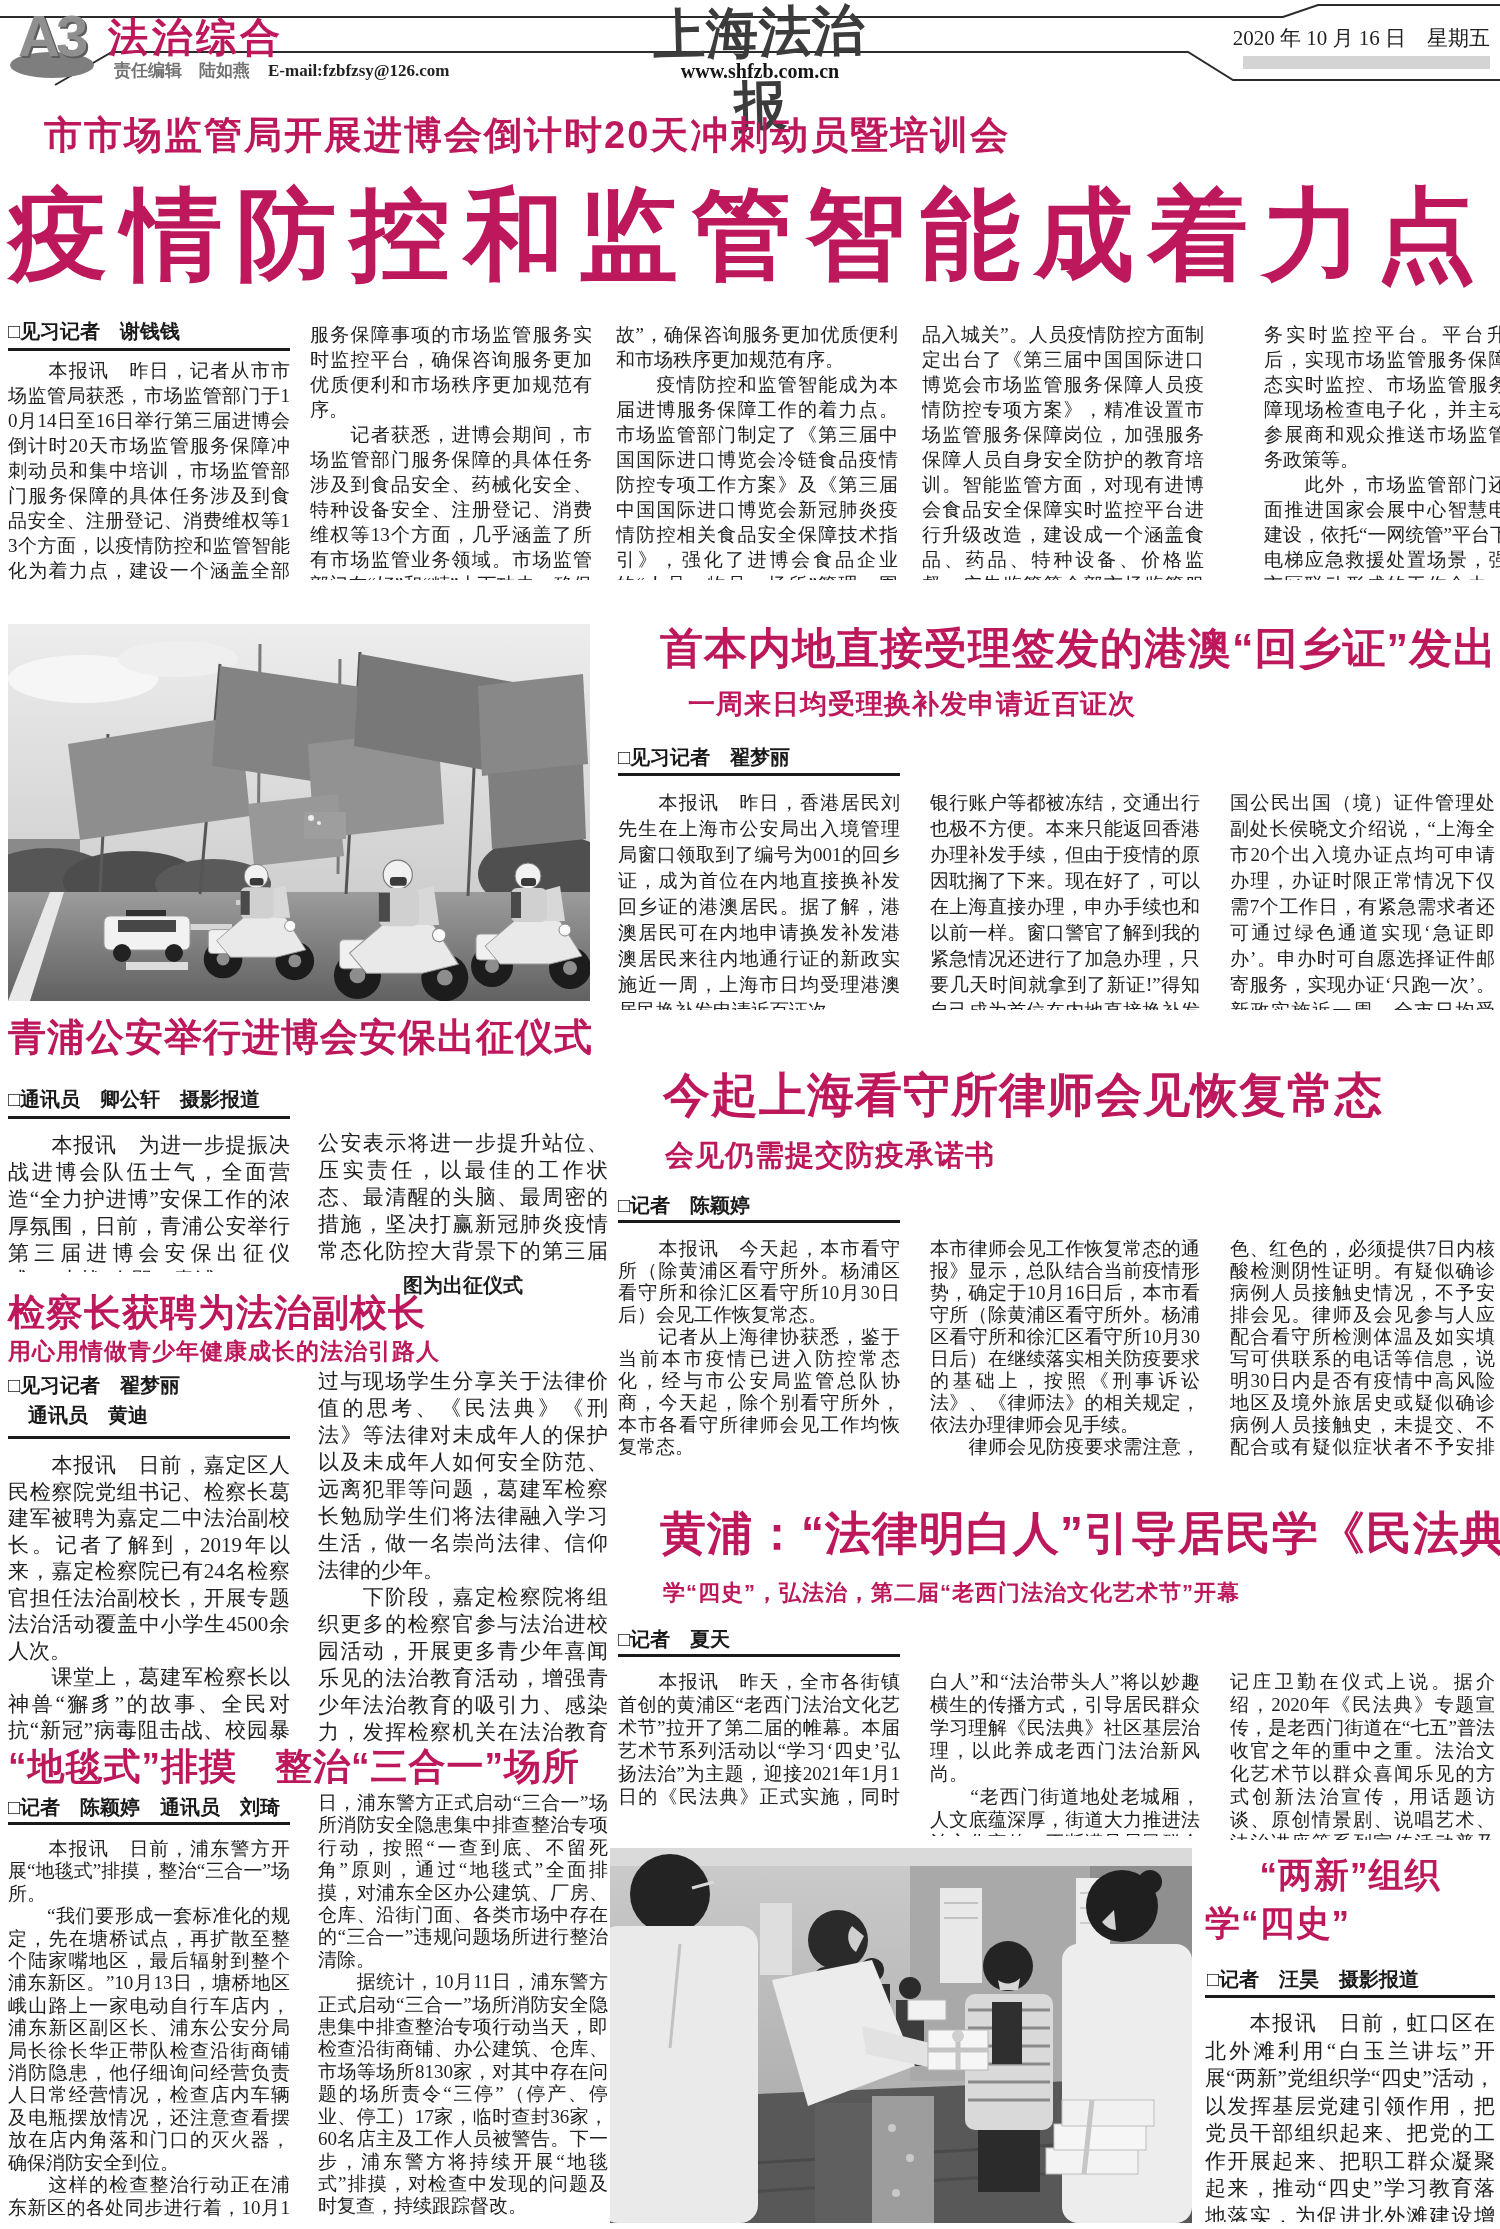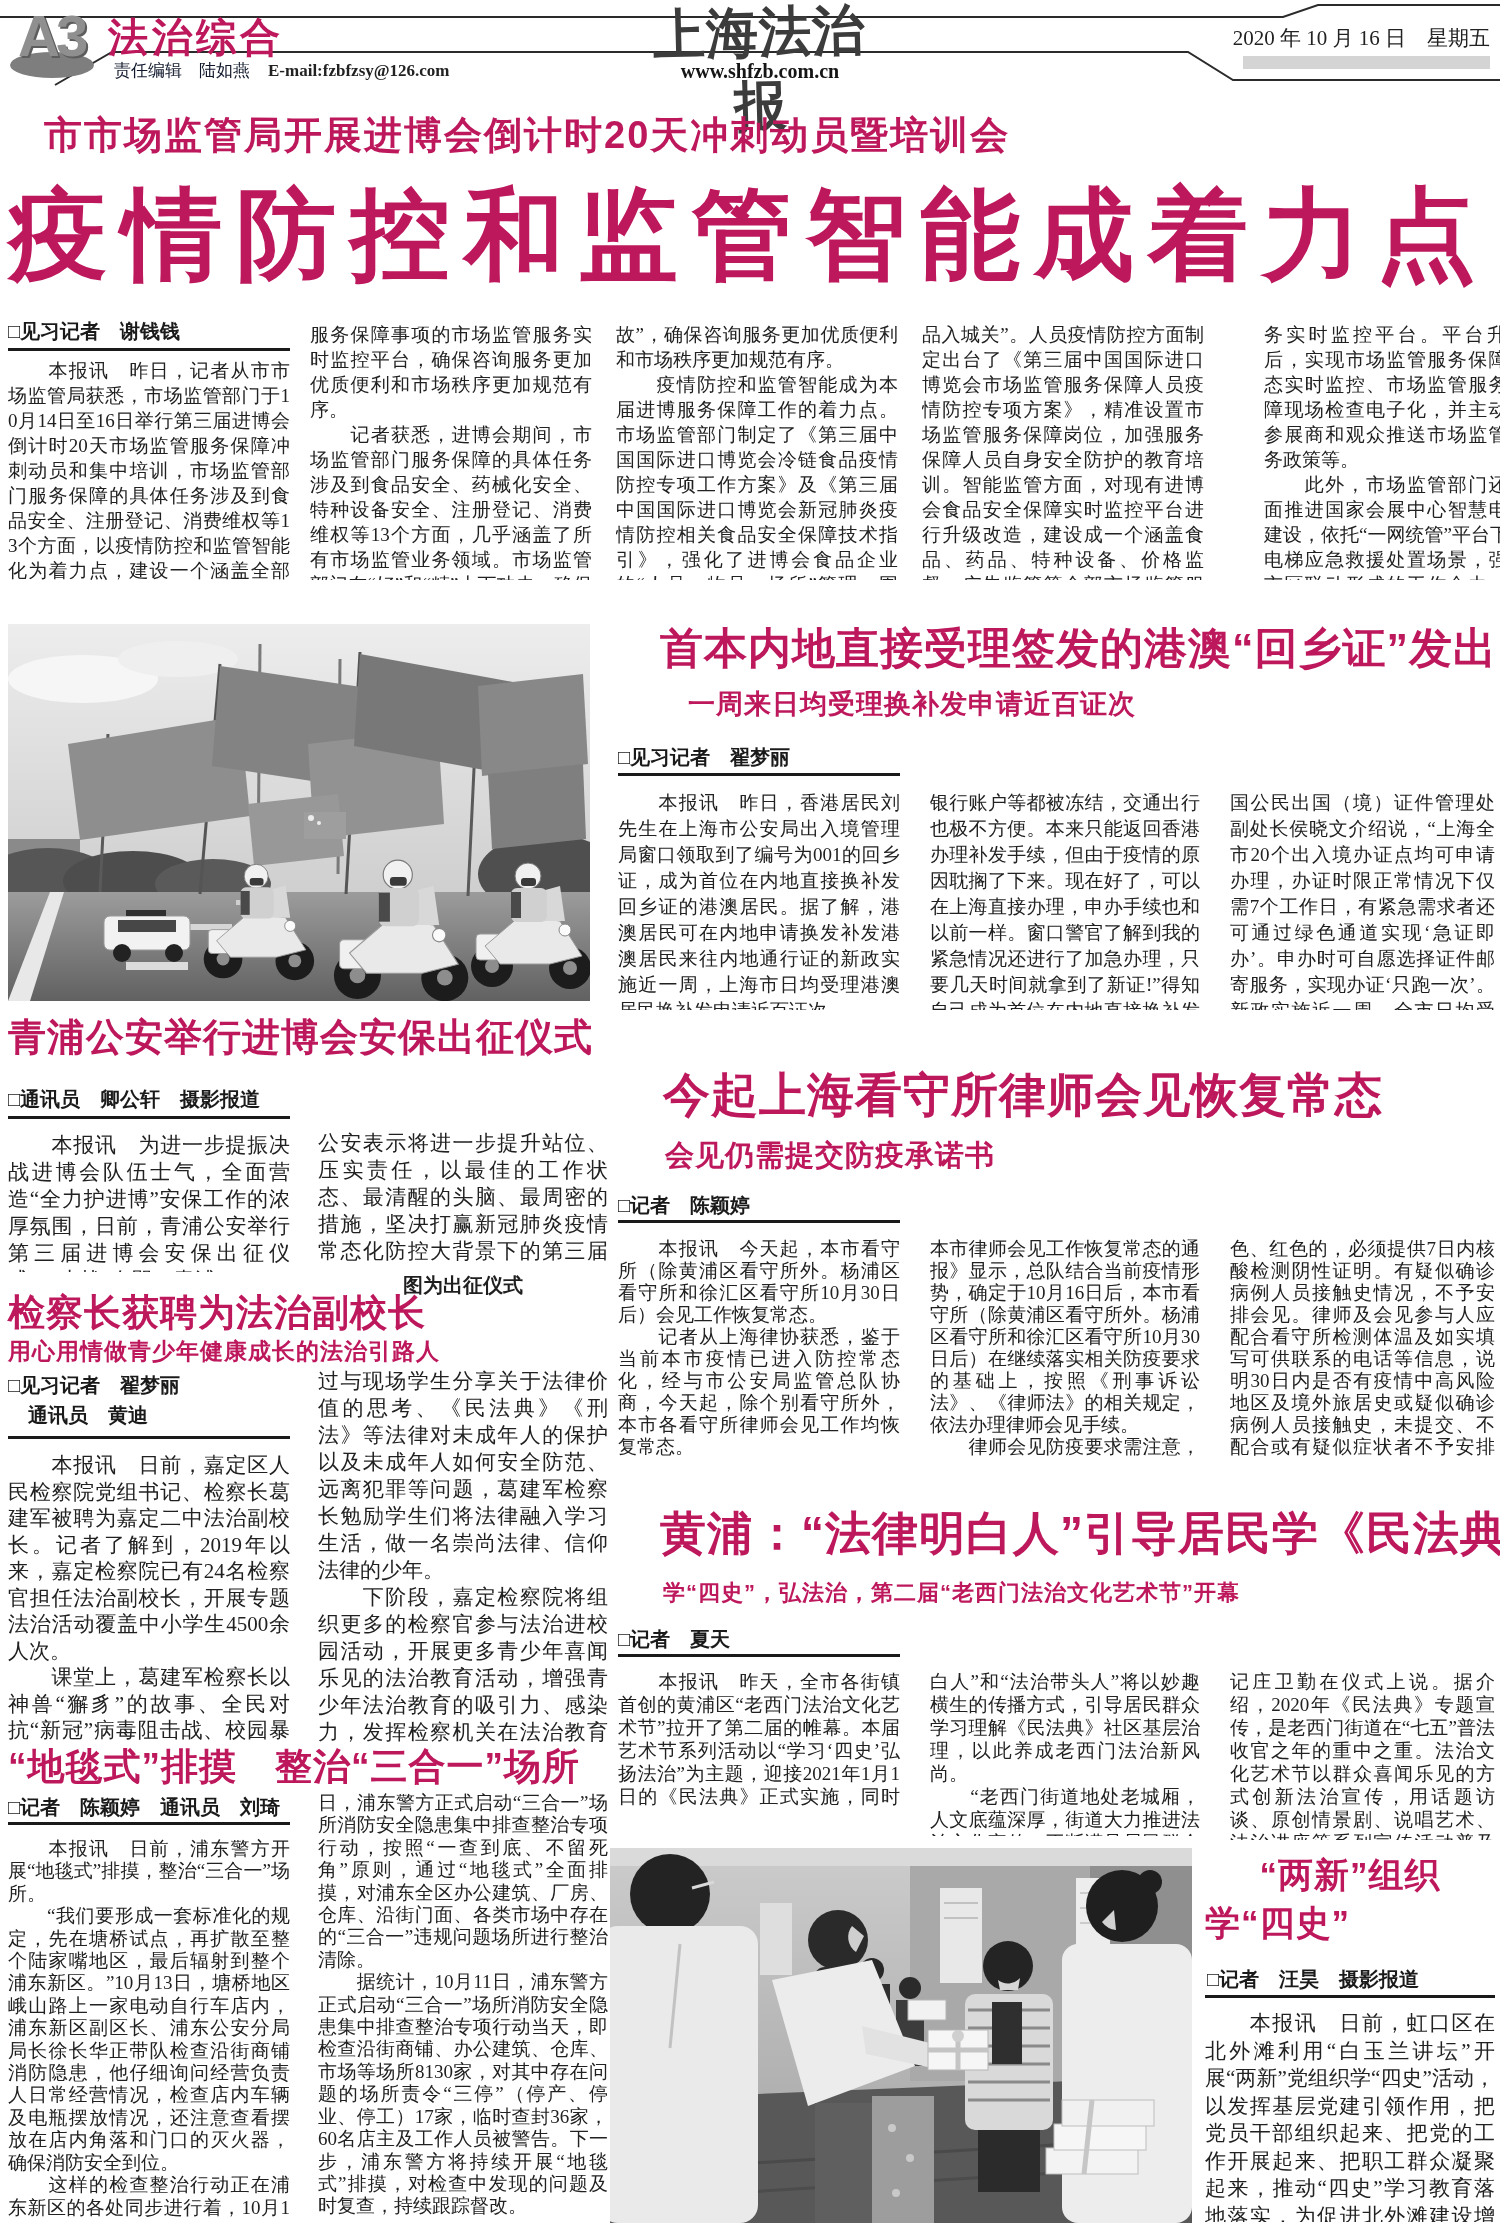--- a/index.html
+++ b/index.html
@@ -24,21 +24,21 @@
   <polyline points="0,17 1283,17 1318,5 1500,5" fill="none" stroke="#2b2b2b" stroke-width="2"></polyline>
   <polyline points="55,85 112,52 1188,52 1233,80 1500,80" fill="none" stroke="#2b2b2b" stroke-width="2"></polyline>
 </svg>
 
 <div class="abs" style="left:10px;top:52px;width:84px;height:26px;border-radius:50%;background:#7e7e7e;"></div>
 <div class="abs sans" style="left:18px;top:2px;font-weight:900;color:#8f8f8f;text-shadow:2px 2px 0 #5d5d5d;">
   <span style="font-size:58px;letter-spacing:-4px;">A3</span>
 </div>
 <div class="abs sans hl" style="left:108px;top:10px;font-size:40px;letter-spacing:4px;">法治综合</div>
 <div class="abs" style="left:114px;top:59px;white-space:nowrap;">
-  <span class="sans" style="font-weight:normal;font-size:17px;color:#0f172a;">责任编辑　陆如燕</span>
+  <span class="sans" style="font-weight:bold;font-size:17px;color:#737373;">责任编辑　陆如燕</span>
   <span class="serif" style="font-weight:bold;font-size:17px;color:#222;margin-left:14px;">E-mail:fzbfzsy@126.com</span>
 </div>
 
 <div class="abs serif" style="left:630px;top:0px;width:260px;text-align:center;font-size:52px;font-weight:900;color:#3c3c3c;
             transform:rotate(-1.5deg) scaleY(1.05);letter-spacing:1px;">上海法治报</div>
 <div class="abs serif" style="left:630px;top:60px;width:260px;text-align:center;font-size:20px;font-weight:bold;color:#151515;">www.shfzb.com.cn</div>
 
 <div class="abs serif" style="left:1150px;top:24px;width:340px;text-align:right;font-size:21px;color:#222;white-space:nowrap;">2020 年 10 月 16 日　星期五</div>
 <div class="abs graybar" style="left:1243px;top:56px;width:247px;height:13px;"></div>
 

